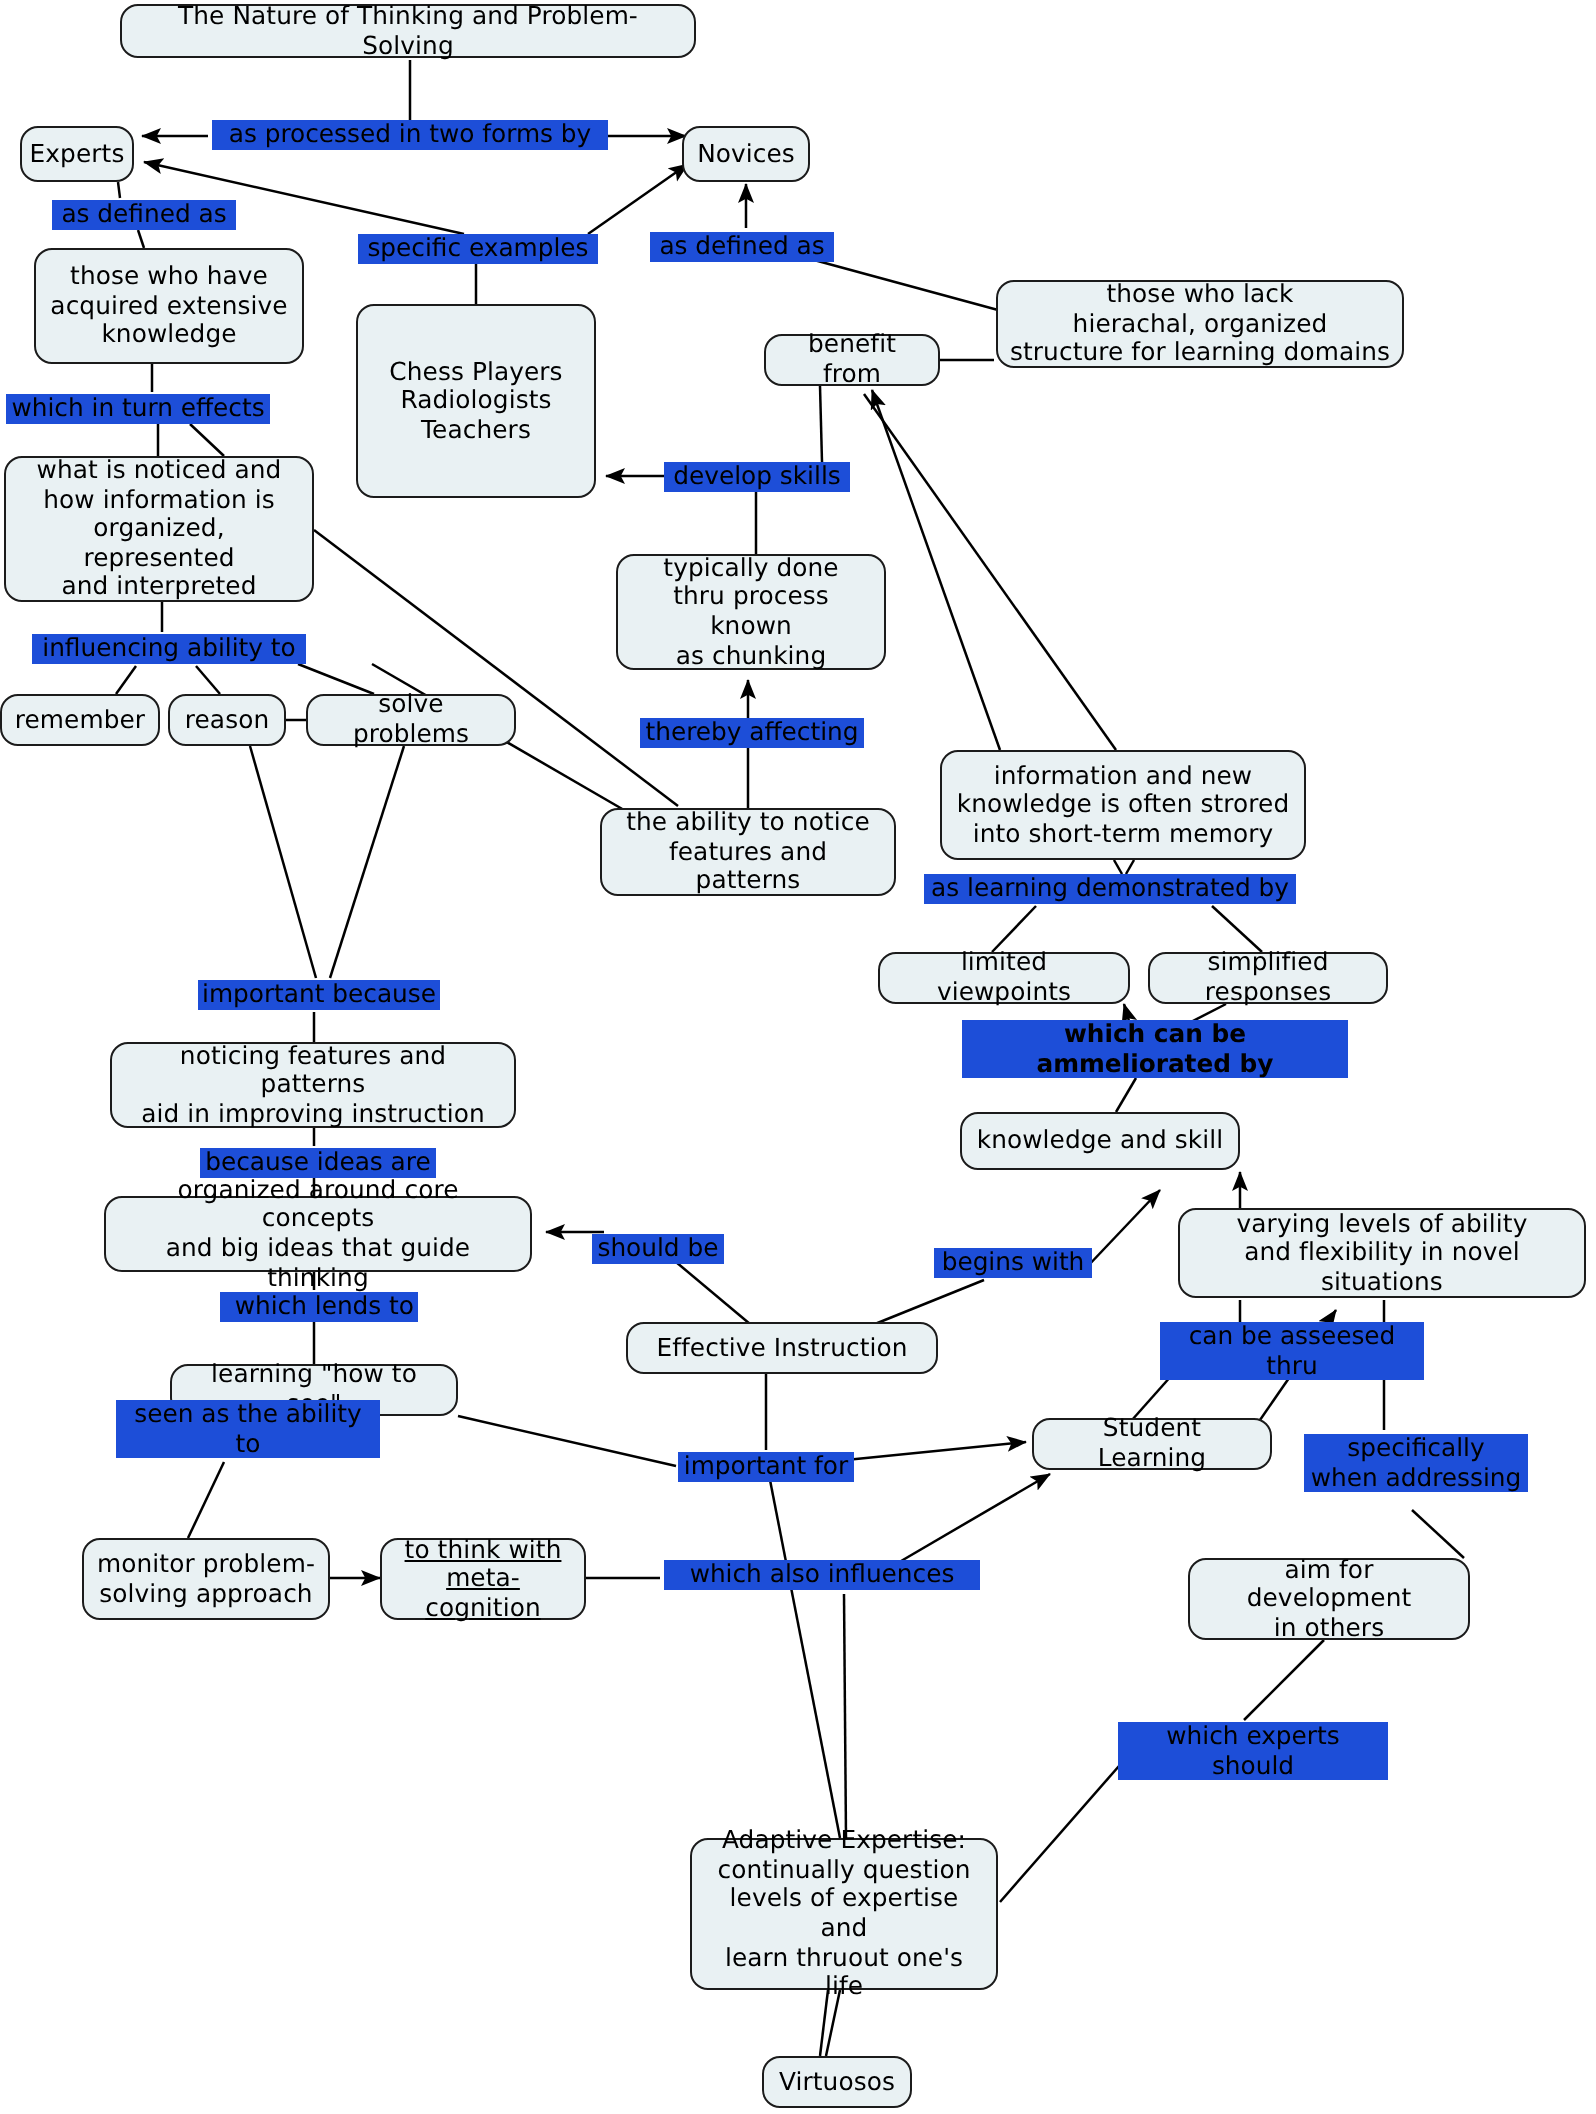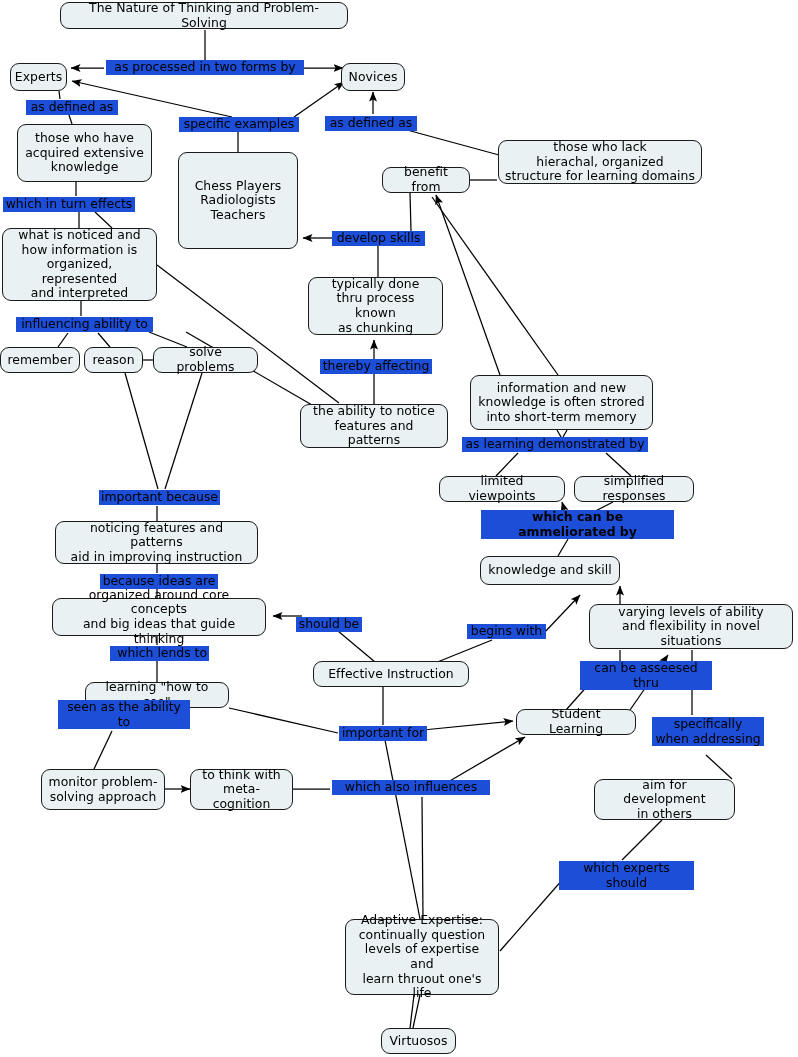--- a/index.html
+++ b/index.html
@@ -261,21 +261,21 @@
 
   <div class="node" style="left:313px; top:661px; width:156px; height:26px;">Effective Instruction</div>
 
   <div class="node" style="left:85px; top:682px; width:144px; height:26px;">learning "how to see"</div>
 
   <div class="node" style="left:516px; top:709px; width:120px; height:26px;">Student Learning</div>
 
   <div class="node" style="left:41px; top:769px; width:124px; height:41px;">monitor problem-
 solving approach</div>
 
-  <div class="node" style="left:190px; top:769px; width:103px; height:41px;">to think with
+  <div class="node" style="left:190px; top:769px; width:103px; height:41px;text-decoration:underline;">to think with
 meta-cognition</div>
 
   <div class="node" style="left:594px; top:779px; width:141px; height:41px;">aim for development
 in others</div>
 
   <div class="node" style="left:345px; top:919px; width:154px; height:76px;">Adaptive Expertise:
 continually question
 levels of expertise and
 learn thruout one's life</div>
 

